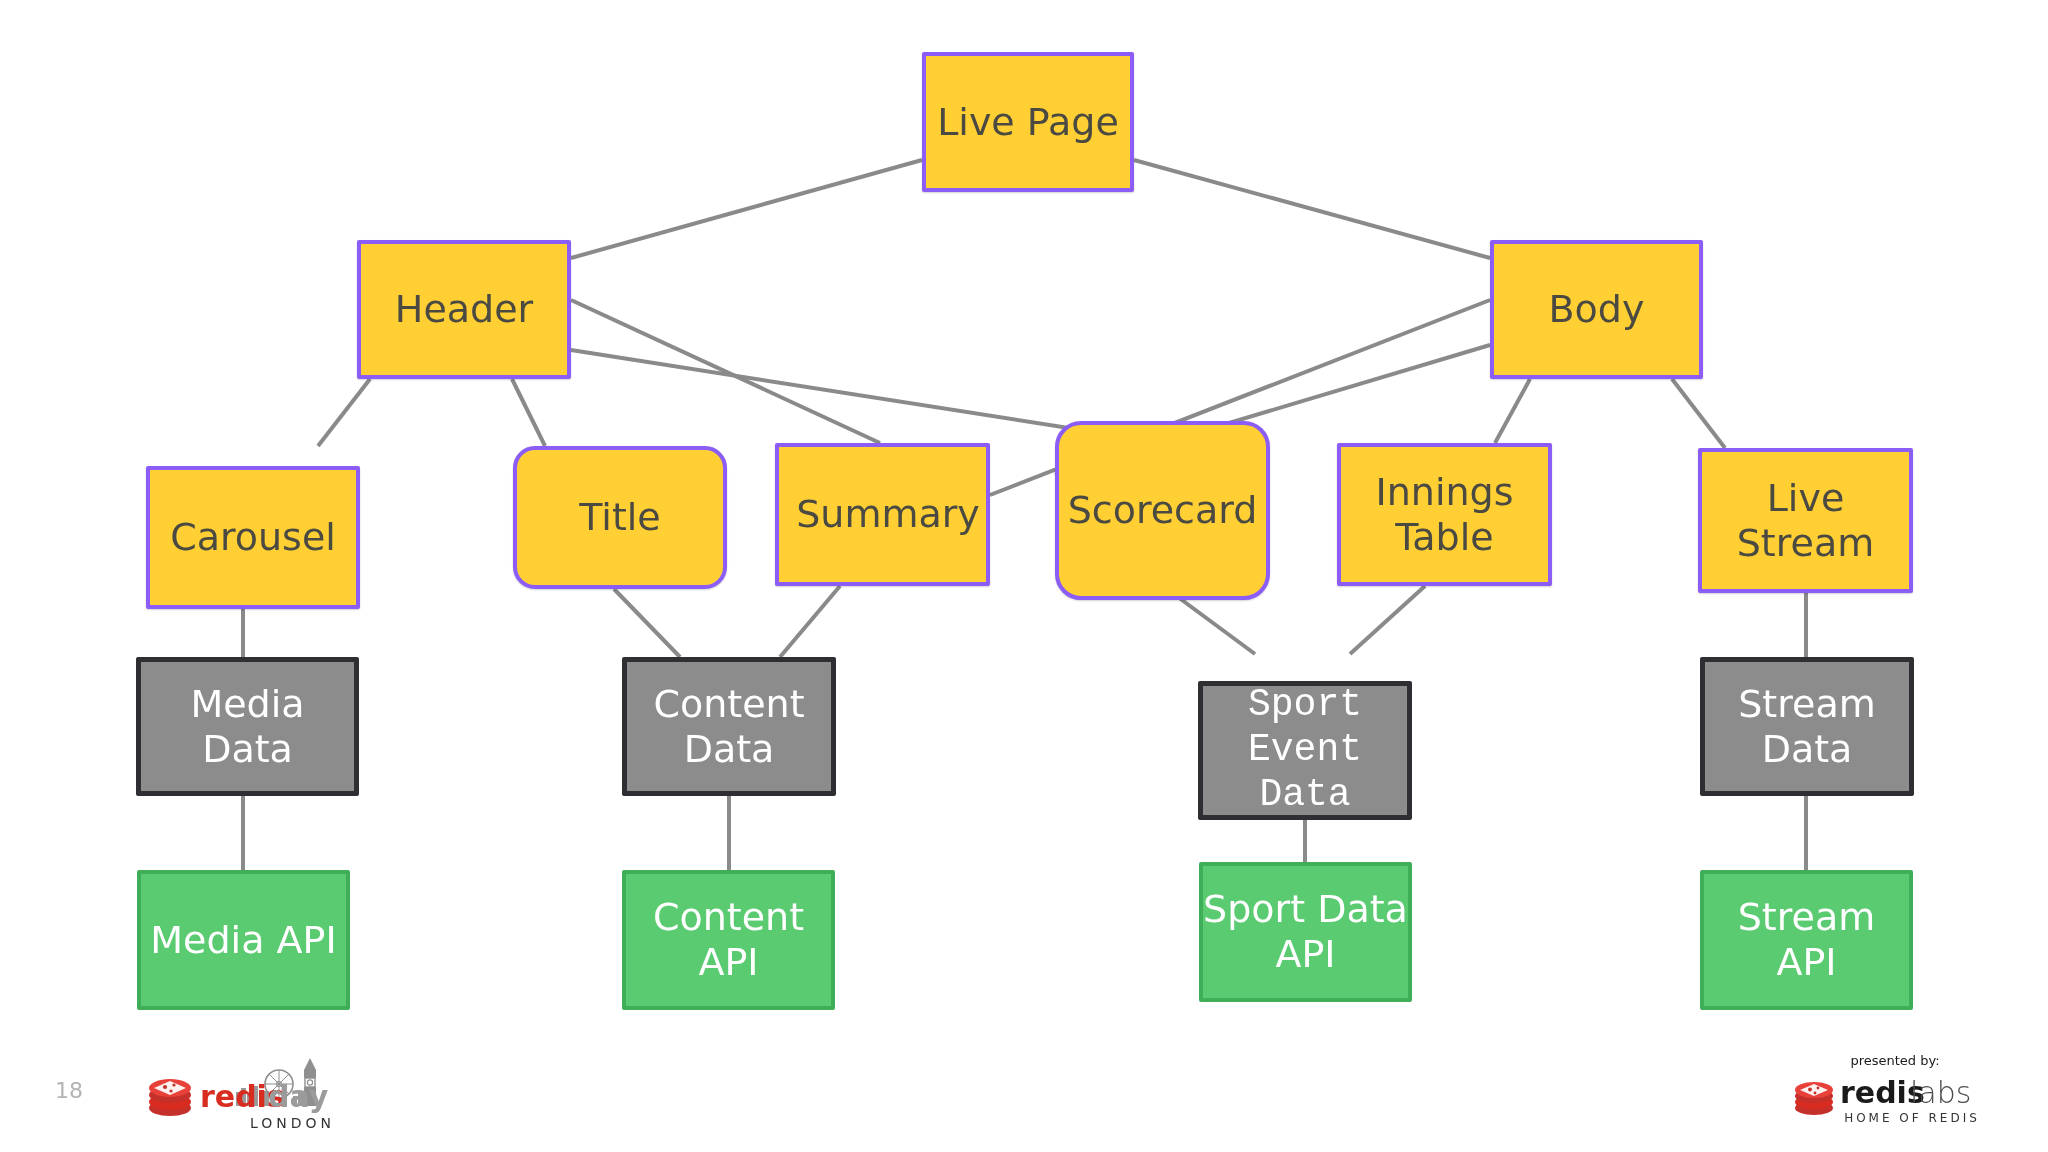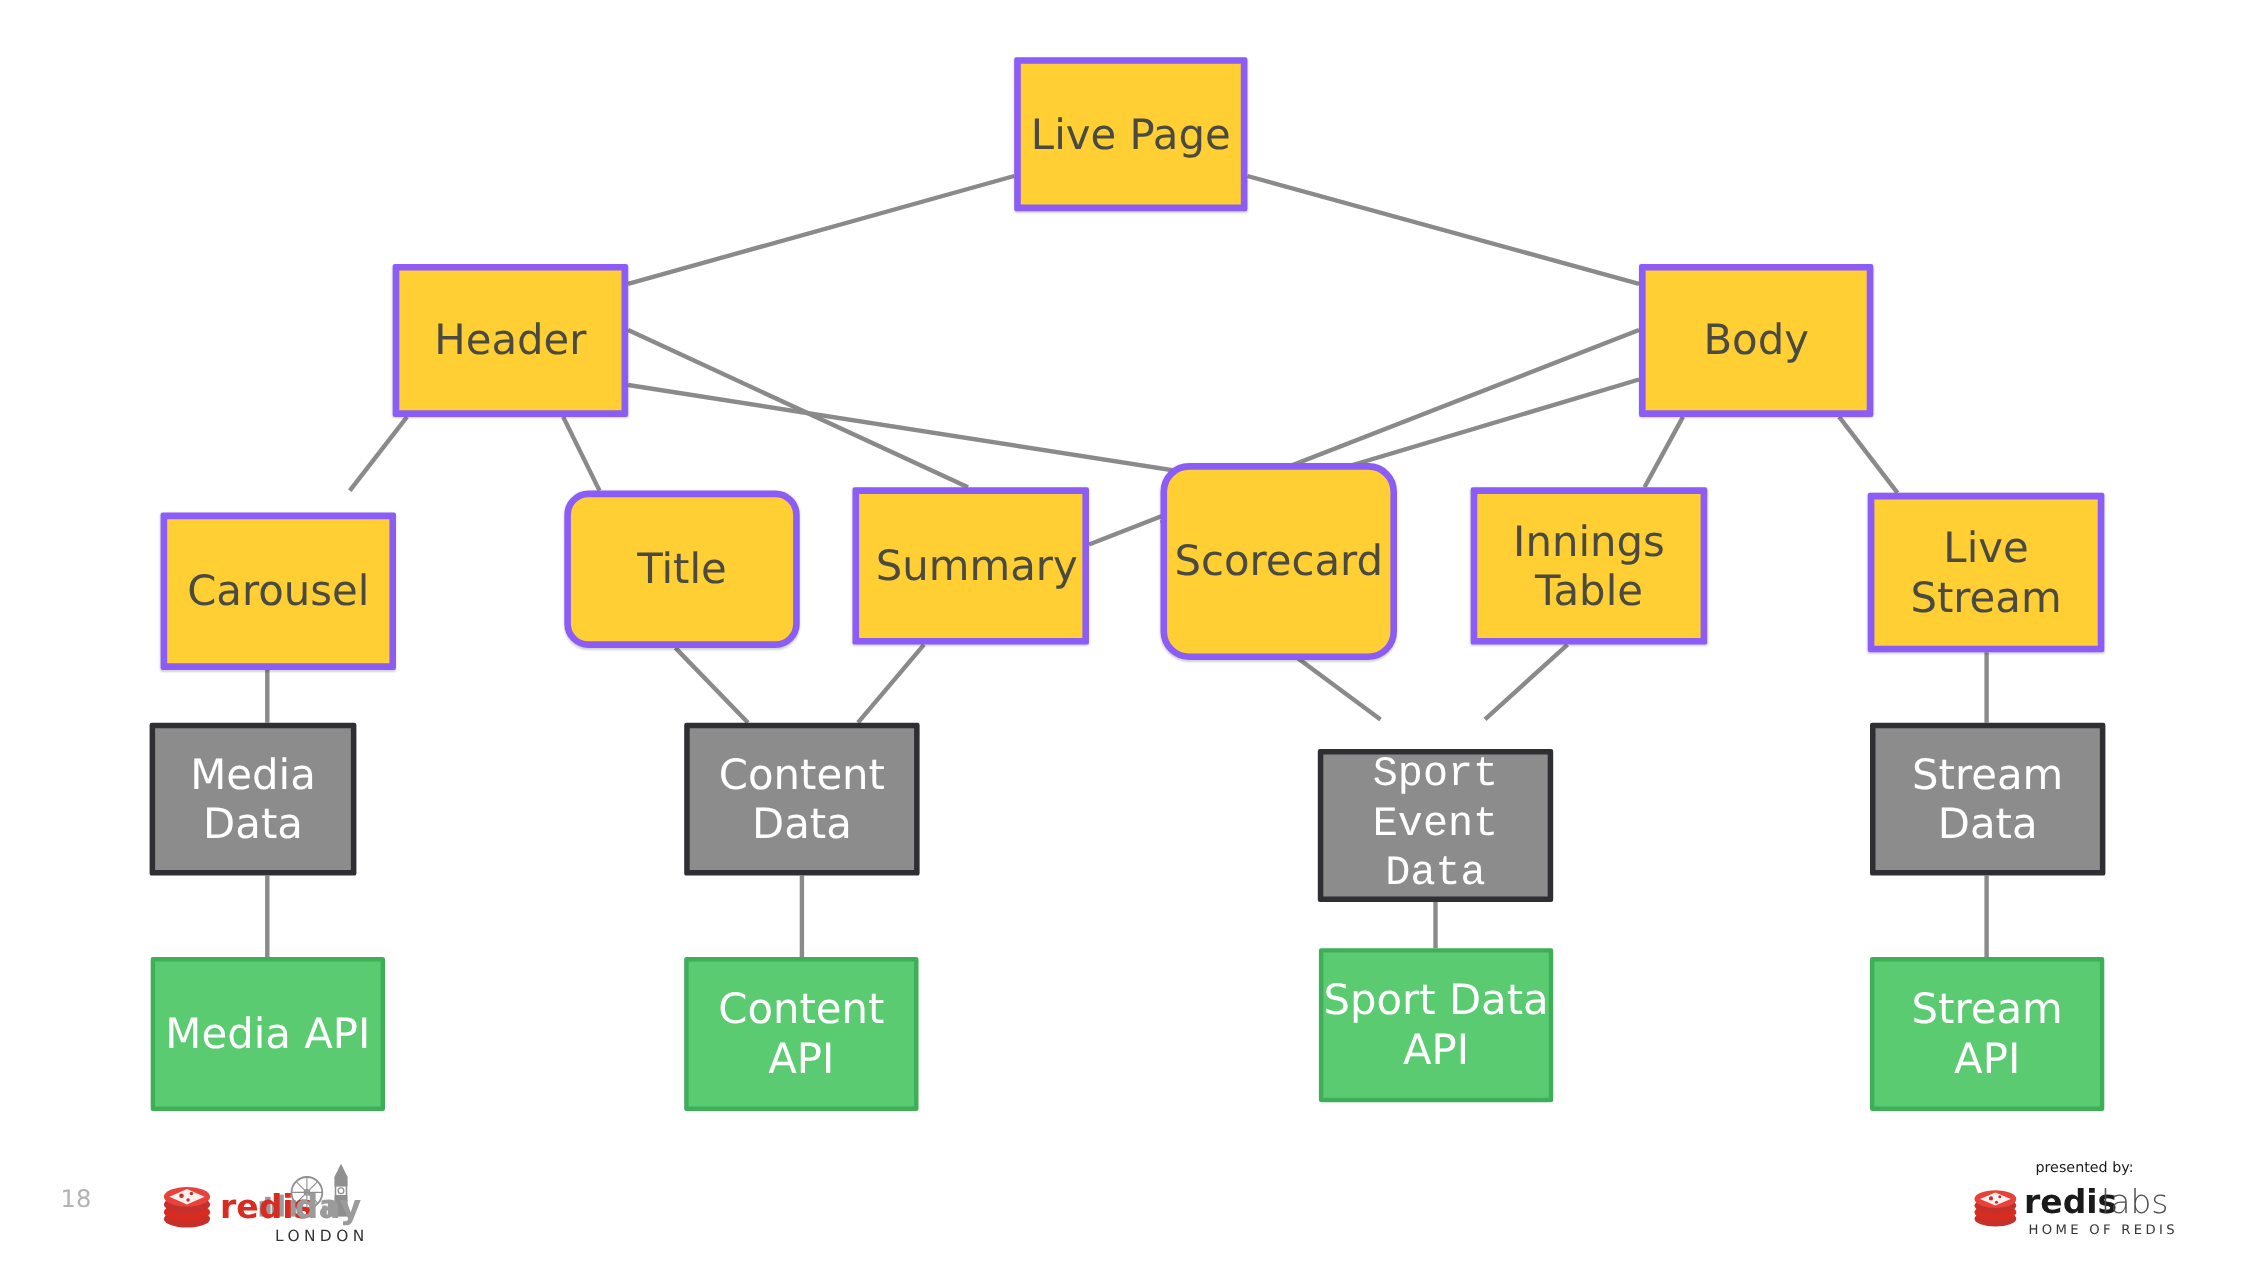--- a/index.html
+++ b/index.html
@@ -43,21 +43,21 @@
     justify-content: center;
     text-align: center;
     line-height: 1.18;
     white-space: pre-line;
     border-radius: 2px;
   }
 
   .node.yellow {
     background: #FFCF33;
     color: #4A4A42;
-    border: 6px solid #8b5cf6;
+    border: 4px solid #8b5cf6;
     font-size: 38px;
     font-weight: 400;
     box-shadow: 0 1px 2px rgba(0,0,0,0.18);
   }
 
   .node.gray {
     background: #8C8C8C;
     color: #FFFFFF;
     border: 5px solid #2E2E33;
     font-size: 38px;
@@ -133,21 +133,21 @@
       <div class="node yellow" style="left: 357px; top: 240px; width: 214px; height: 139px;">Header</div>
       <div class="node yellow" style="left: 1490px; top: 240px; width: 213px; height: 139px;">Body</div>
       <div class="node yellow" style="left: 146px; top: 446px; width: 214px; height: 143px; margin-top: 20px;">Carousel</div>
       <div class="node yellow" style="left: 513px; top: 446px; width: 214px; height: 143px; border-radius: 22px;">Title</div>
       <div class="node yellow" style="left: 775px; top: 443px; width: 215px; height: 143px; padding-left: 11px;">Summary</div>
       <div class="node yellow" style="left: 1055px; top: 421px; width: 215px; height: 179px; border-radius: 26px;">Scorecard</div>
       <div class="node yellow" style="left: 1337px; top: 443px; width: 215px; height: 143px;">Innings
 Table</div>
       <div class="node yellow" style="left: 1698px; top: 448px; width: 215px; height: 145px;">Live
 Stream</div>
-      <div class="node gray" style="left: 136px; top: 657px; width: 188px; height: 139px;">Media
+      <div class="node gray" style="left: 136px; top: 657px; width: 223px; height: 139px;">Media
 Data</div>
       <div class="node gray" style="left: 622px; top: 657px; width: 214px; height: 139px;">Content
 Data</div>
       <div class="node gray" style="left: 1198px; top: 681px; width: 214px; height: 139px; font-family: Liberation Mono, monospace;">Sport
 Event Data</div>
       <div class="node gray" style="left: 1700px; top: 657px; width: 214px; height: 139px;">Stream
 Data</div>
       <div class="node green" style="left: 137px; top: 870px; width: 213px; height: 140px;">Media API</div>
       <div class="node green" style="left: 622px; top: 870px; width: 213px; height: 140px;">Content
 API</div>

